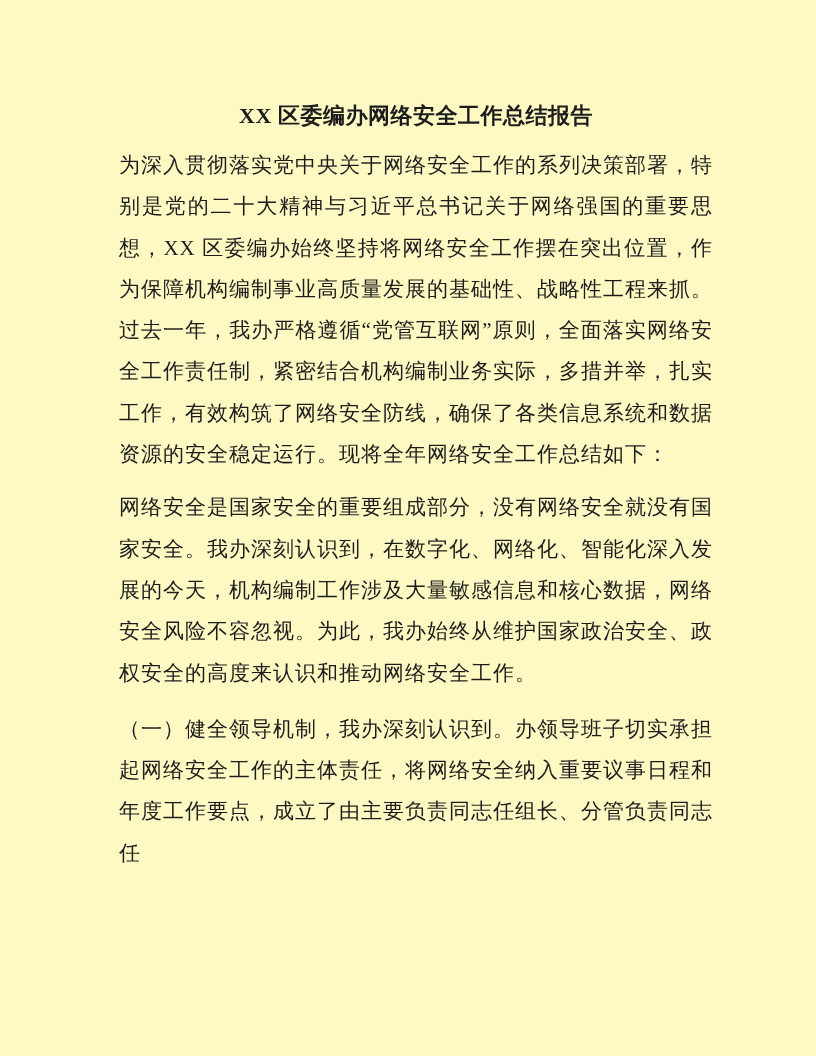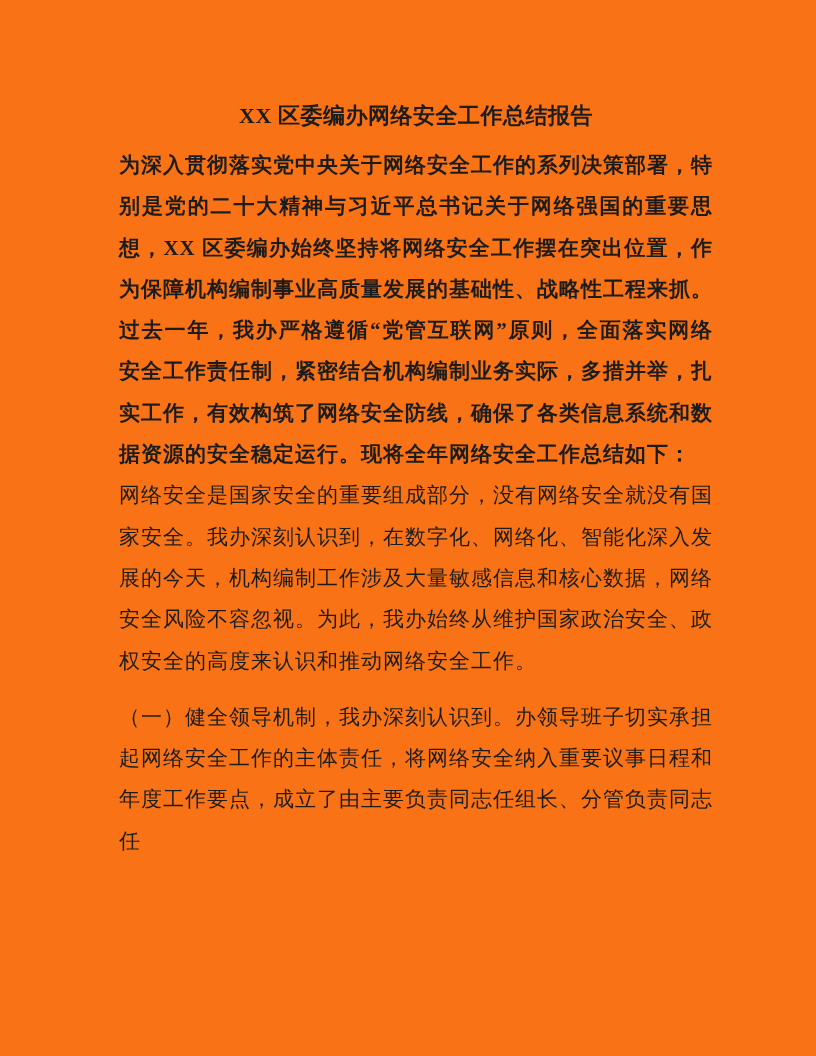--- a/index.html
+++ b/index.html
@@ -5,21 +5,21 @@
   html, body {
     margin: 0;
     padding: 0;
     background: #ffffff;
   }
   .page {
     position: relative;
     width: 816px;
     height: 1056px;
     margin: 0 auto;
-    background: #f97316;
+    background: #fef9c3;
     box-sizing: border-box;
     padding: 95px 103px 0 119px;
     font-family: "Liberation Serif", "DejaVu Serif", serif;
     color: #1c1c1c;
     overflow: hidden;
   }
   .doc-title {
     margin: 0;
     font-size: 22px;
     font-weight: bold;
@@ -30,23 +30,23 @@
   .para, .heading {
     margin: 0;
     font-size: 21px;
     font-weight: normal;
     line-height: 41.3px;
     letter-spacing: 1px;
     text-align: justify;
     text-justify: inter-ideograph;
     word-break: break-all;
   }
-  .para-intro   { margin-top: 9px; font-weight: bold; }
+  .para-intro   { margin-top: 9px; }
   .heading      { margin-top: 19px; }
-  .para-second  { margin-top: 0; }
+  .para-second  { margin-top: 12px; }
   .para-third   { margin-top: 15px; }
 </style>
 </head>
 <body>
 
 <div class="page">
   <h1 class="doc-title">XX 区委编办网络安全工作总结报告</h1>
 
   <p class="para para-intro">为深入贯彻落实党中央关于网络安全工作的系列决策部署，特别是党的二十大精神与习近平总书记关于网络强国的重要思想，XX 区委编办始终坚持将网络安全工作摆在突出位置，作为保障机构编制事业高质量发展的基础性、战略性工程来抓。过去一年，我办严格遵循“党管互联网”原则，全面落实网络安全工作责任制，紧密结合机构编制业务实际，多措并举，扎实工作，有效构筑了网络安全防线，确保了各类信息系统和数据资源的安全稳定运行。现将全年网络安全工作总结如下：</p>
 

